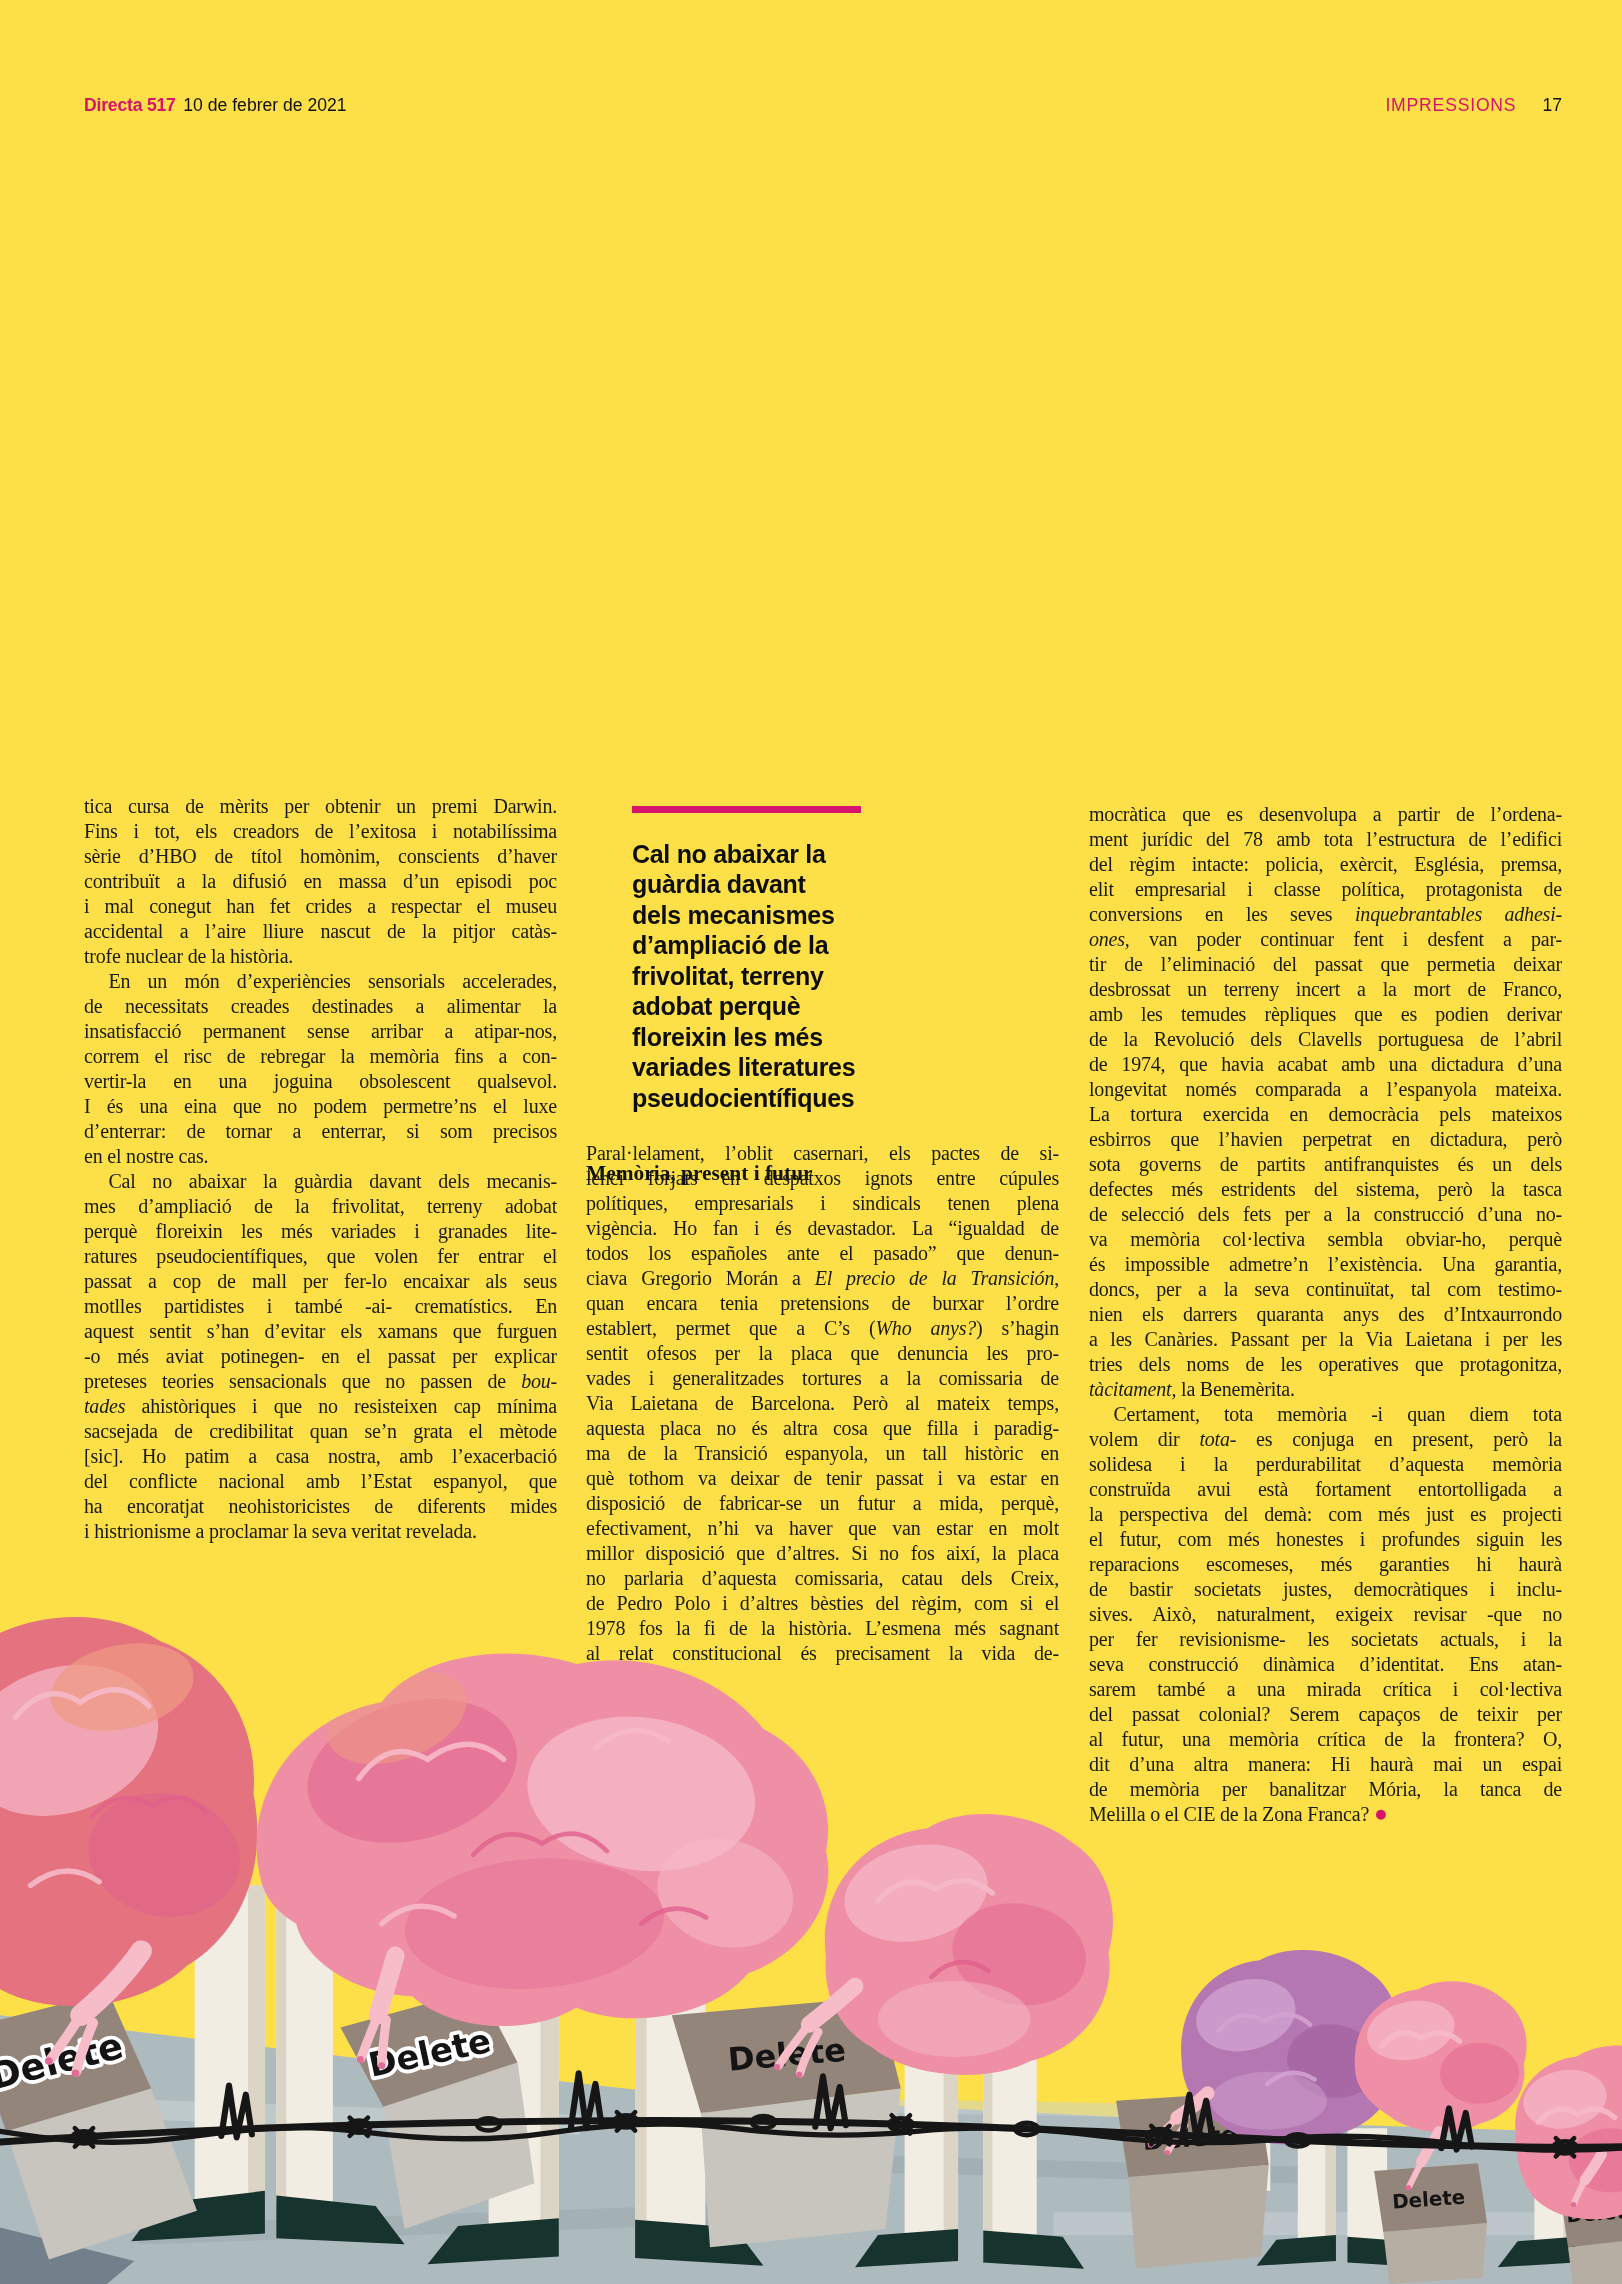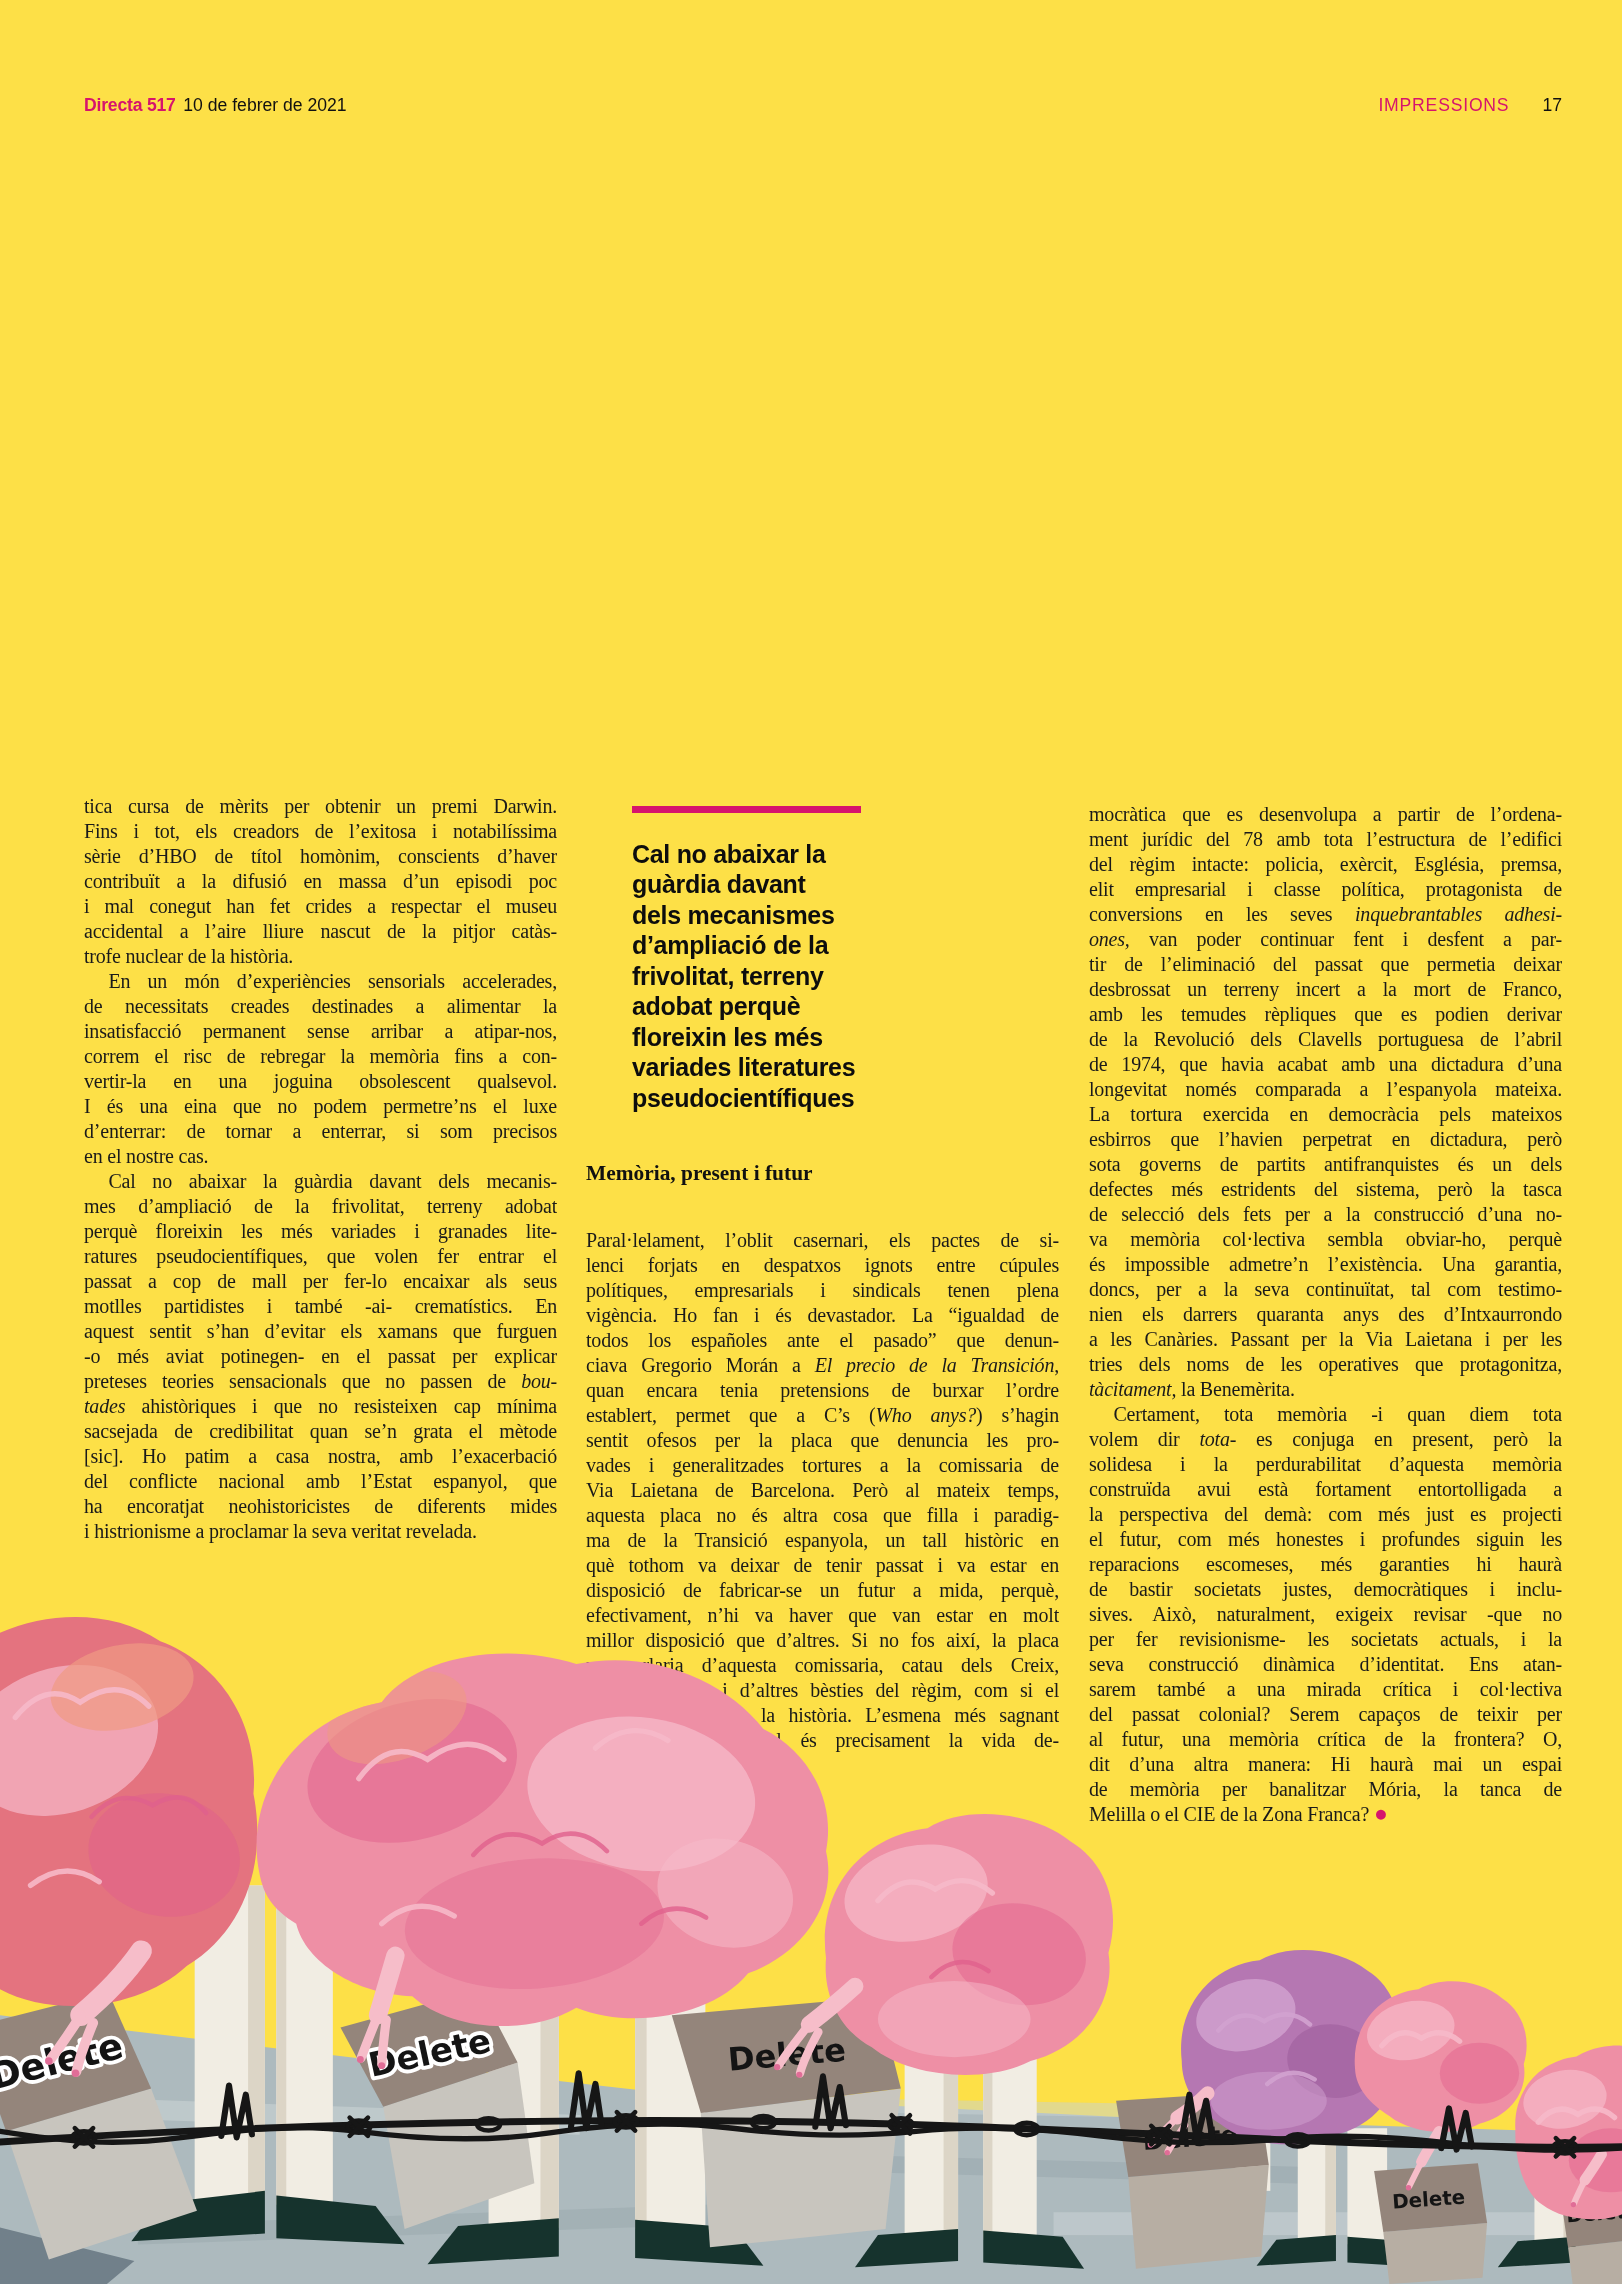--- a/index.html
+++ b/index.html
@@ -4,25 +4,25 @@
 <style>
   html,body{margin:0;padding:0;background:#e8e8e8;}
   .page{position:relative;width:1623px;height:2284px;background:#fde047;overflow:hidden;
         font-family:"Liberation Serif",serif;color:#1a1a1a;}
   
   .hdr-left{position:absolute;left:84px;top:95px;font:17.6px "Liberation Sans",sans-serif;color:#111;}
   .hdr-brand{font-weight:bold;color:var(--accent,#d6146d);letter-spacing:-0.2px;}
   .hdr-date{margin-left:7.6px;}
   .hdr-right{position:absolute;top:95px;right:61px;font:17.6px "Liberation Sans",sans-serif;color:#111;}
   .hdr-section{font-weight:normal;color:var(--accent,#d6146d);letter-spacing:0.8px;}
-  .hdr-page{margin-left:33px;}
+  .hdr-page{margin-left:26px;}
   
   .col{position:absolute;width:473px;font:20px/25px "Liberation Serif",serif;overflow:hidden;}
   #col1{left:84px;top:794px;}
-  #col2-body{left:586px;top:1228px;}
+  #col2-body{left:586px;top:1141px;}
   #col3{left:1089px;top:802px;font-family:Liberation Serif, serif;}
   .line{text-align:justify;text-align-last:justify;letter-spacing:-0.2px;white-space:normal;}
   .line.last{text-align-last:left;}
   .line.indent{padding-left:24.4px;}
   .enddot{color:var(--accent,#d6146d);font-size:23px;line-height:0;}
   .col2-heading{position:absolute;left:586px;top:1160px;width:473px;
         font:bold 21.4px/27.5px "Liberation Serif",serif;color:#111;}
   
   .pullquote{position:absolute;left:632px;top:806px;width:473px;}
   .pq-bar{width:229px;height:6.9px;background:var(--accent,#d6146d);margin:0 0 26px 0;}

